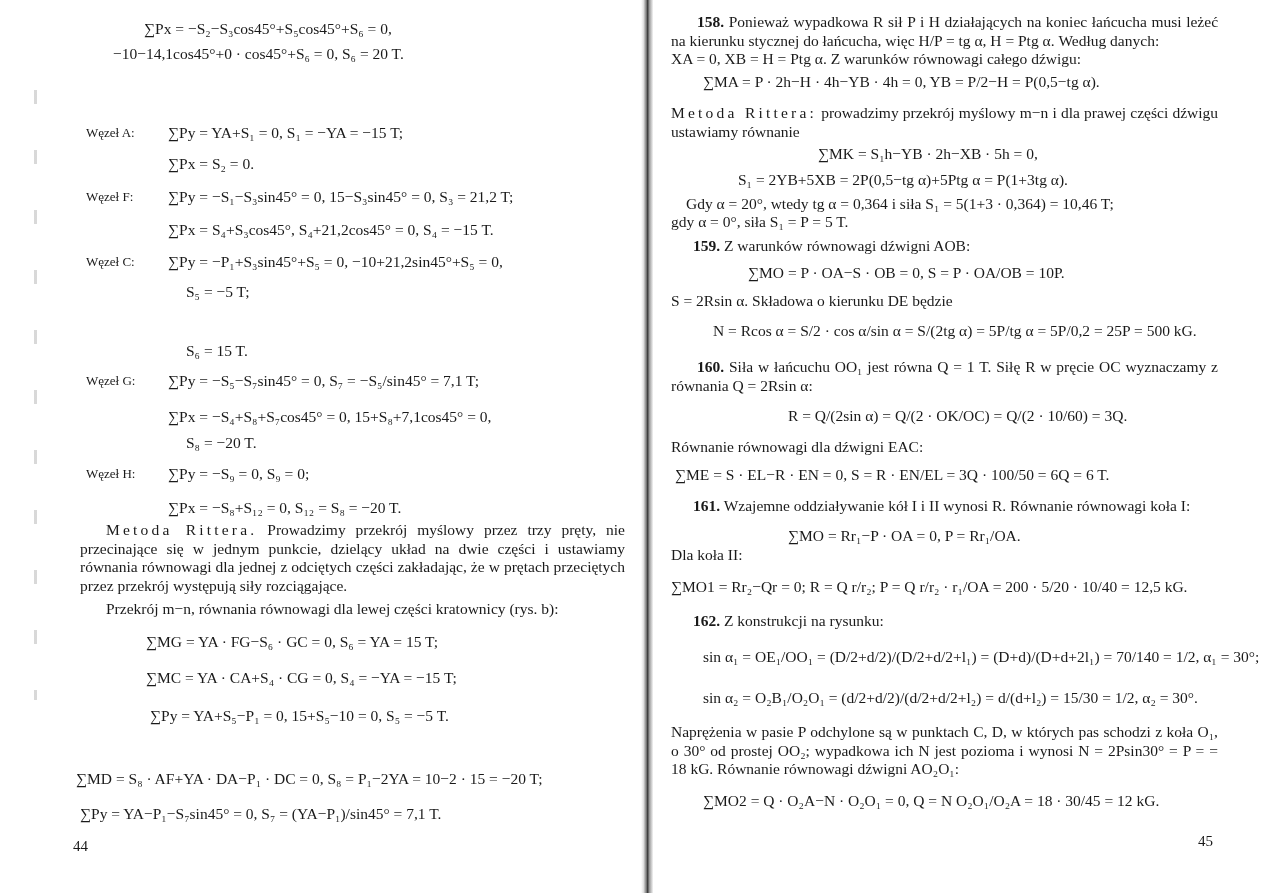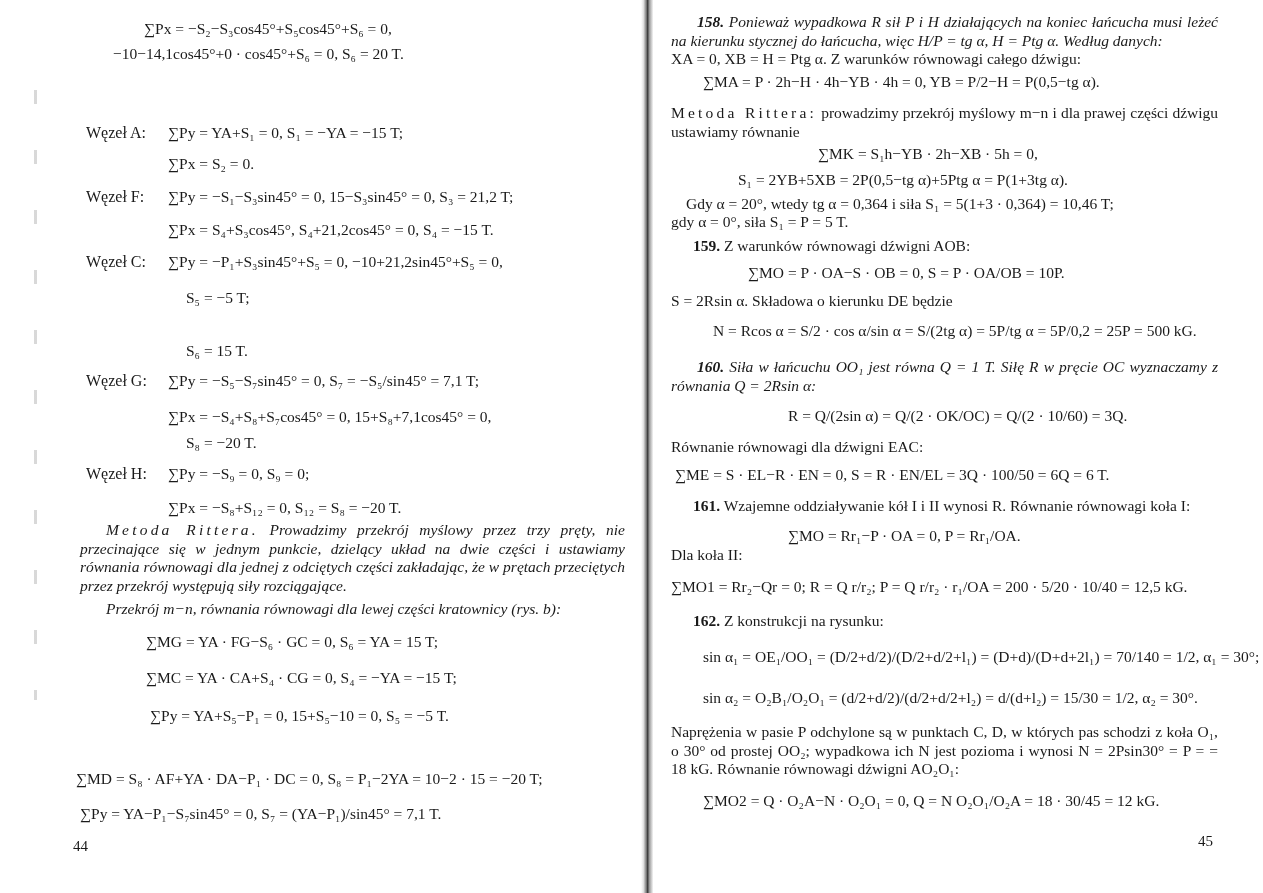--- a/index.html
+++ b/index.html
@@ -11,25 +11,25 @@
   }
   .page { position: absolute; top: 0; height: 893px; }
   .page-left { left: 0; width: 640px; }
   .page-right { left: 653px; width: 610px; }
   .spine {
     position: absolute; left: 641px; top: 0; width: 12px; height: 893px;
     background: linear-gradient(to right, #ffffff 0%, #e4e4e4 20%, #7a7a7a 45%, #3a3a3a 55%, #9a9a9a 70%, #f4f4f4 100%);
   }
   .line { position: absolute; white-space: nowrap; font-size: 15.5px; line-height: 18px; }
   .para { position: absolute; font-size: 15.5px; line-height: 18.5px; text-align: justify; }
-  .para.indent { text-indent: 26px; font-style: italic; }
+  .para.indent { text-indent: 26px; }
   .num { font-weight: bold; }
   .spaced { letter-spacing: 3.2px; }
   .pagenum { position: absolute; font-size: 15px; }
-  .label { position: absolute; white-space: nowrap; font-size: 16px; line-height: 18px; }
+  .label { position: absolute; white-space: nowrap; font-size: 13px; line-height: 18px; }
   .edge-marks {
     position: absolute; left: 34px; top: 60px; width: 3px; height: 640px;
     background: repeating-linear-gradient(to bottom, transparent 0 30px, #c8c8c8 30px 44px, transparent 44px 60px);
     opacity: .7;
   }
 </style>
 </head>
 <body>
 
 <div class="page page-left">
@@ -42,21 +42,21 @@
   <div class="label" style="left:86px;top:124px">Węzeł A:</div>
   <div class="line" style="left:168px;top:124px">∑Py = YA+S₁ = 0,    S₁ = −YA = −15 T;</div>
   <div class="line" style="left:168px;top:155px">∑Px = S₂ = 0.</div>
 
   <div class="label" style="left:86px;top:188px">Węzeł F:</div>
   <div class="line" style="left:168px;top:188px">∑Py = −S₁−S₃sin45° = 0,    15−S₃sin45° = 0,    S₃ = 21,2 T;</div>
   <div class="line" style="left:168px;top:221px">∑Px = S₄+S₃cos45°,    S₄+21,2cos45° = 0,    S₄ = −15 T.</div>
 
   <div class="label" style="left:86px;top:253px">Węzeł C:</div>
   <div class="line" style="left:168px;top:253px">∑Py = −P₁+S₃sin45°+S₅ = 0,    −10+21,2sin45°+S₅ = 0,</div>
-  <div class="line" style="left:186px;top:289px">S₅ = −5 T;</div>
+  <div class="line" style="left:186px;top:283px">S₅ = −5 T;</div>
   <div class="line" style="left:186px;top:342px">S₆ = 15 T.</div>
 
   <div class="label" style="left:86px;top:372px">Węzeł G:</div>
   <div class="line" style="left:168px;top:372px">∑Py = −S₅−S₇sin45° = 0,    S₇ = −S₅/sin45° = 7,1 T;</div>
   <div class="line" style="left:168px;top:408px">∑Px = −S₄+S₈+S₇cos45° = 0,    15+S₈+7,1cos45° = 0,</div>
   <div class="line" style="left:186px;top:434px">S₈ = −20 T.</div>
 
   <div class="label" style="left:86px;top:465px">Węzeł H:</div>
   <div class="line" style="left:168px;top:465px">∑Py = −S₉ = 0,    S₉ = 0;</div>
   <div class="line" style="left:168px;top:499px">∑Px = −S₈+S₁₂ = 0,    S₁₂ = S₈ = −20 T.</div>

